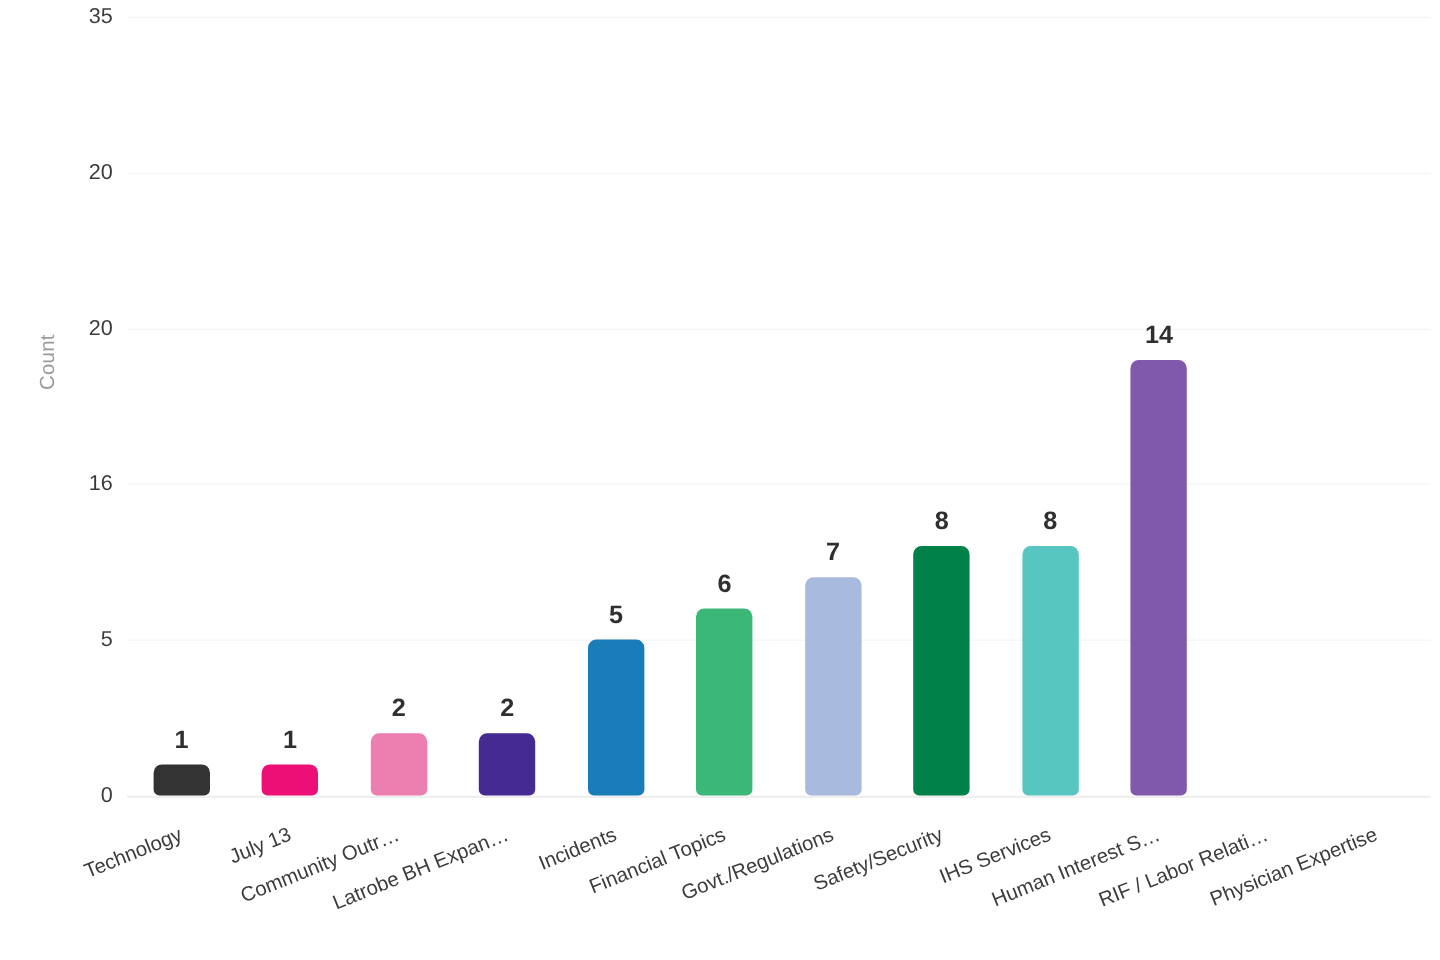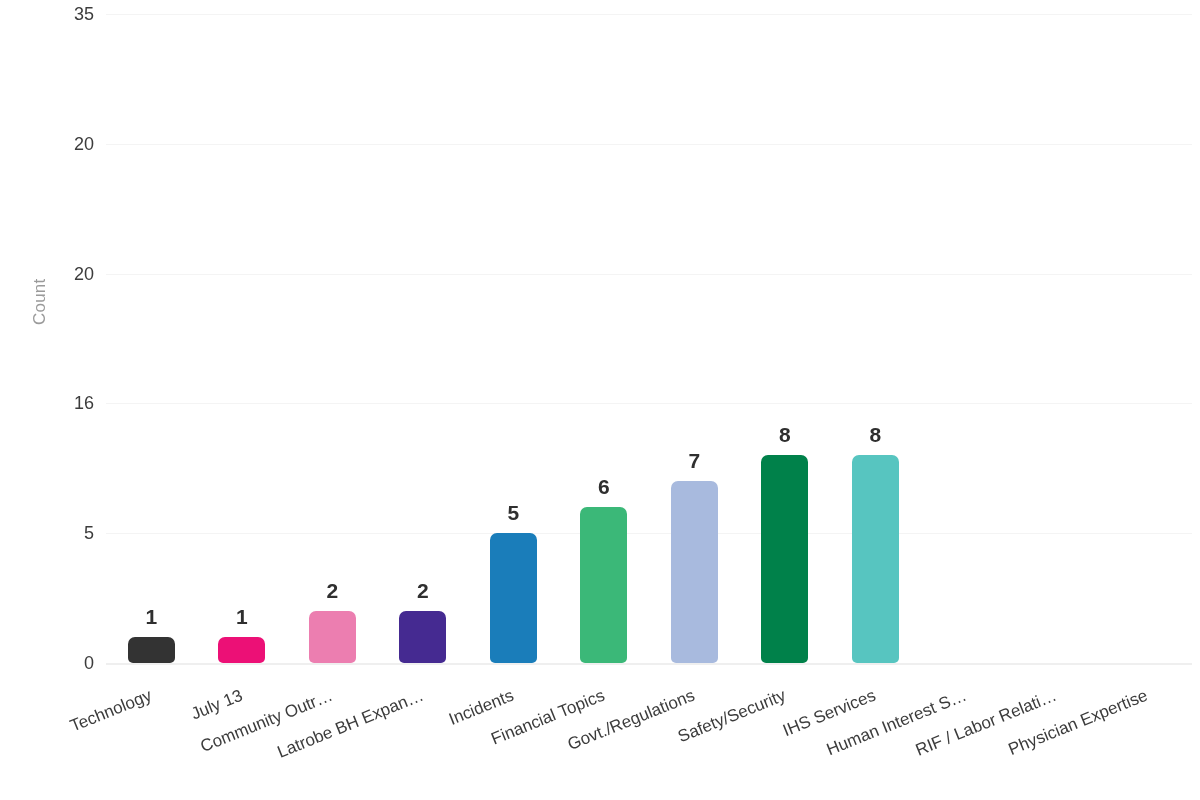--- a/index.html
+++ b/index.html
@@ -166,20 +166,24 @@
         <div class="bar-value" style="bottom: 191.72px;">7</div>
       </div>
       <div class="bar-slot" style="left: 655.25px; width: 47px;">
         <div class="bar" style="height: 207.68px; background: rgb(0, 129, 74);"></div>
         <div class="bar-value" style="bottom: 217.68px;">8</div>
       </div>
       <div class="bar-slot" style="left: 745.75px; width: 47px;">
         <div class="bar" style="height: 207.68px; background: rgb(87, 197, 192);"></div>
         <div class="bar-value" style="bottom: 217.68px;">8</div>
       </div>
+      <div class="bar-slot" style="left: 836.25px; width: 47px;">
+        <div class="bar" style="height: 363.44px; background: rgb(129, 89, 172);"></div>
+        <div class="bar-value" style="bottom: 373.44px;">14</div>
+      </div>
     </div>
 
   <div id="x-labels">
       <div class="x-label" style="left: -514.75px; width: 560px;">Technology</div>
       <div class="x-label" style="left: -424.25px; width: 560px;">July 13</div>
       <div class="x-label" style="left: -333.75px; width: 560px;">Community Outr…</div>
       <div class="x-label" style="left: -243.25px; width: 560px;">Latrobe BH Expan…</div>
       <div class="x-label" style="left: -152.75px; width: 560px;">Incidents</div>
       <div class="x-label" style="left: -62.25px; width: 560px;">Financial Topics</div>
       <div class="x-label" style="left: 28.25px; width: 560px;">Govt./Regulations</div>

